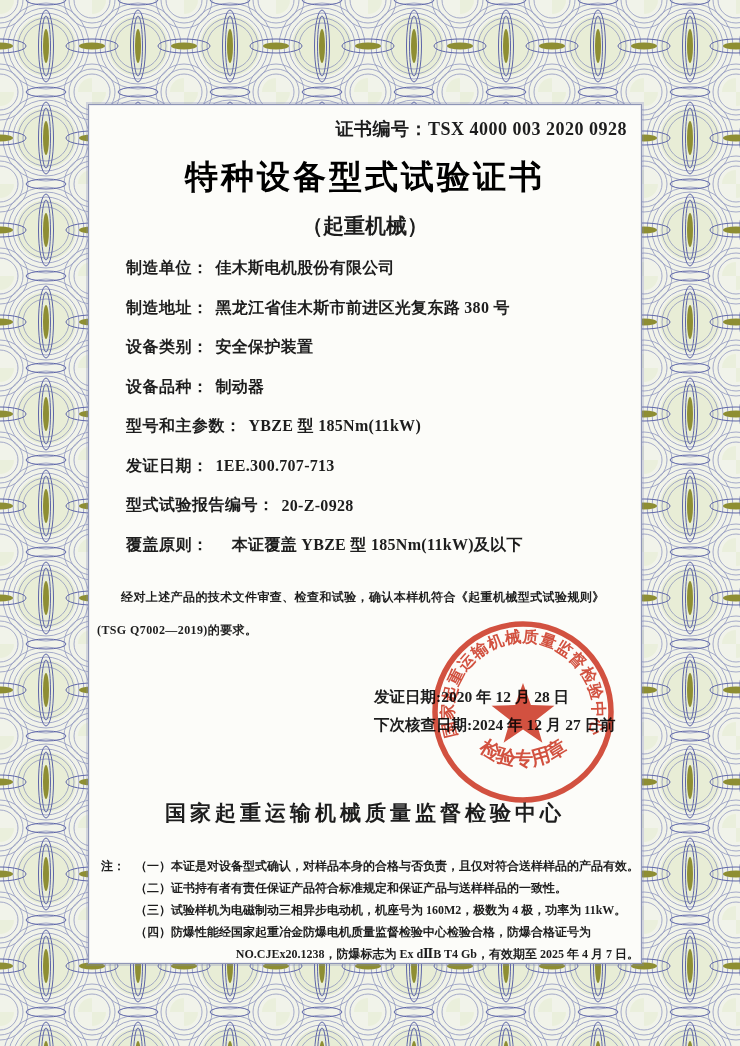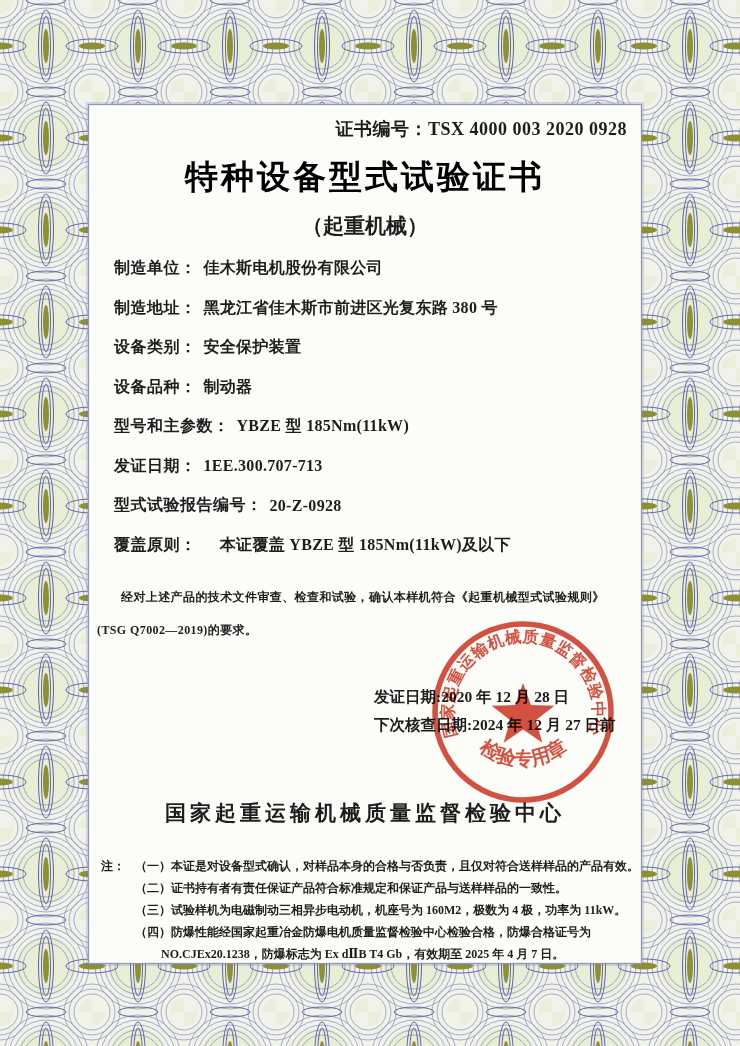--- a/index.html
+++ b/index.html
@@ -31,21 +31,21 @@
     font-size:33px;font-weight:900;letter-spacing:3px;line-height:44px;color:#000000;
   }
   .subtitle{
     margin-top:12px;text-align:center;
     font-family:"Liberation Sans","DejaVu Sans",sans-serif;
     font-size:21px;font-weight:800;line-height:30px;
   }
   .fields{margin-top:8px;}
   .field-row{
     height:39.5px;display:flex;align-items:center;
-    padding-left:25px;font-size:16px;white-space:nowrap;
+    padding-left:37px;font-size:16px;white-space:nowrap;
   }
   .field-label{font-weight:700;letter-spacing:.5px;}
   .field-value{font-weight:600;margin-left:7px;letter-spacing:.3px;}
   .statement{
     margin-top:16px;padding:0 8px;
     font-size:12px;font-weight:600;line-height:33px;
     text-indent:2em;letter-spacing:.4px;
   }
   .dates{margin-top:40px;margin-left:285px;position:relative;z-index:1;}
   .date-row{height:28px;font-size:15.5px;font-weight:600;white-space:nowrap;}
@@ -54,21 +54,21 @@
     font-family:"Liberation Sans","DejaVu Sans",sans-serif;
     font-size:21px;font-weight:800;letter-spacing:4px;
   }
   .notes{
     margin-top:26px;display:flex;padding-left:12px;
     font-size:12px;line-height:22px;font-weight:600;
   }
   .notes-label{flex:0 0 auto;}
   .notes-body{margin-left:10px;}
   .note-line{white-space:nowrap;}
-  .note-line.cont{margin-left:26px;}
+  .note-line.cont{margin-left:26px;text-align:right;}
   .stamp{
     position:absolute;left:423px;top:612px;width:200px;height:200px;
     z-index:2;opacity:.88;mix-blend-mode:multiply;pointer-events:none;
   }
   .stamp text{
     font-family:"Liberation Sans","DejaVu Sans",sans-serif;
     font-weight:700;
   }
 </style>
 </head>

